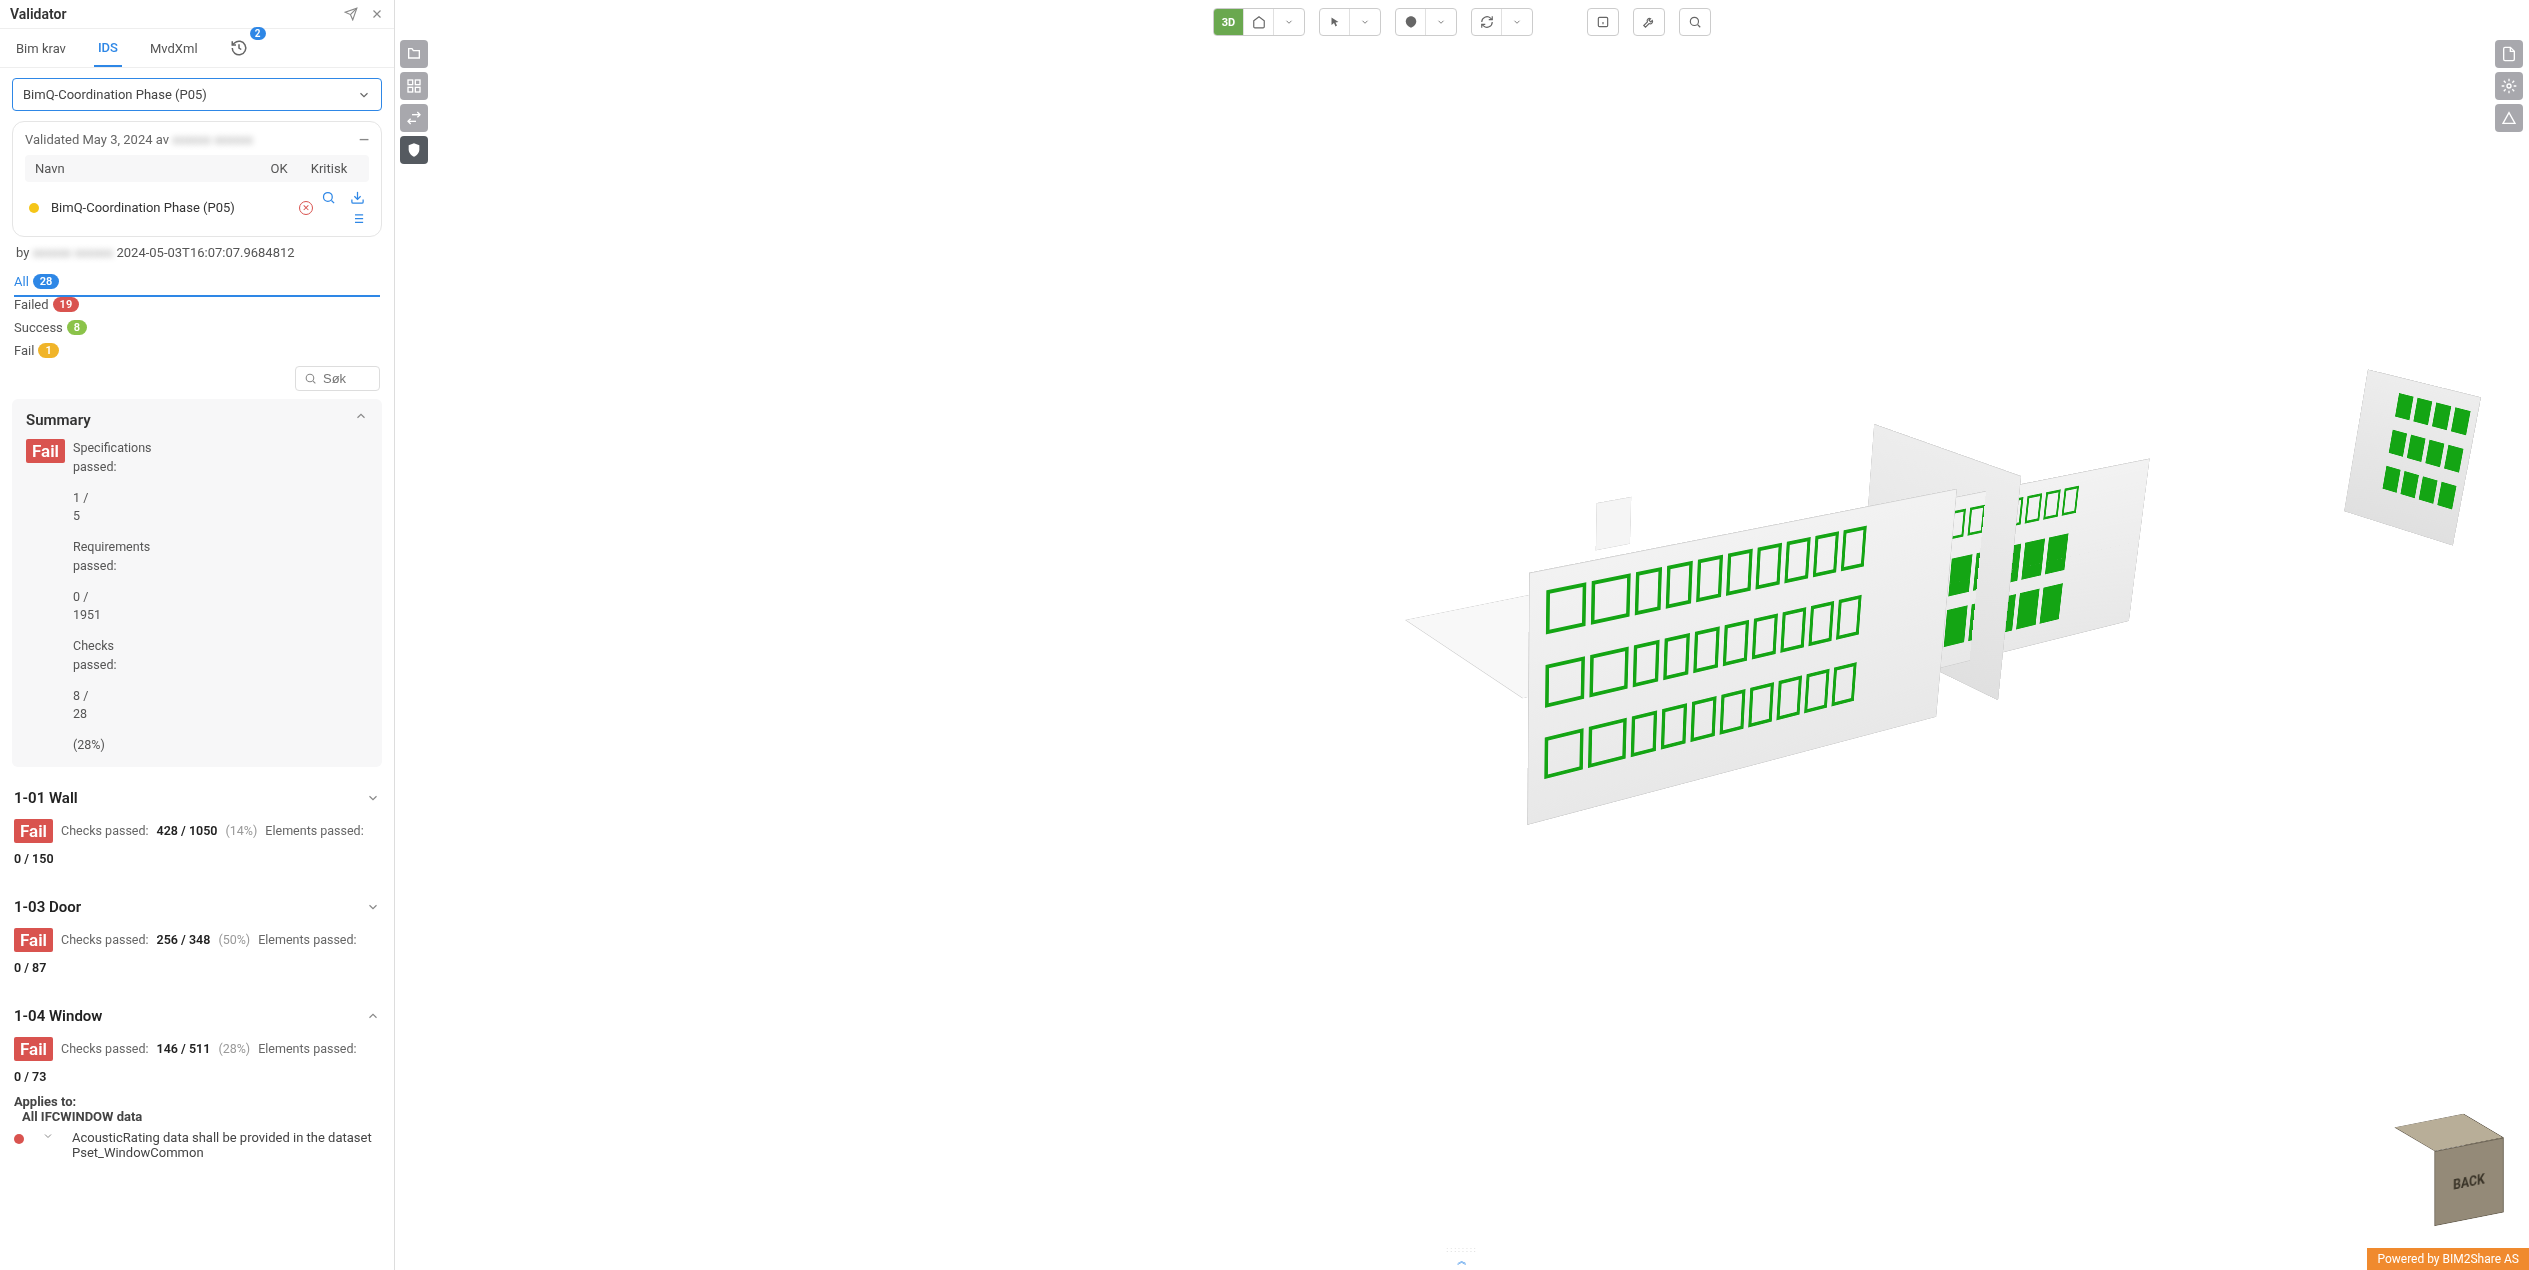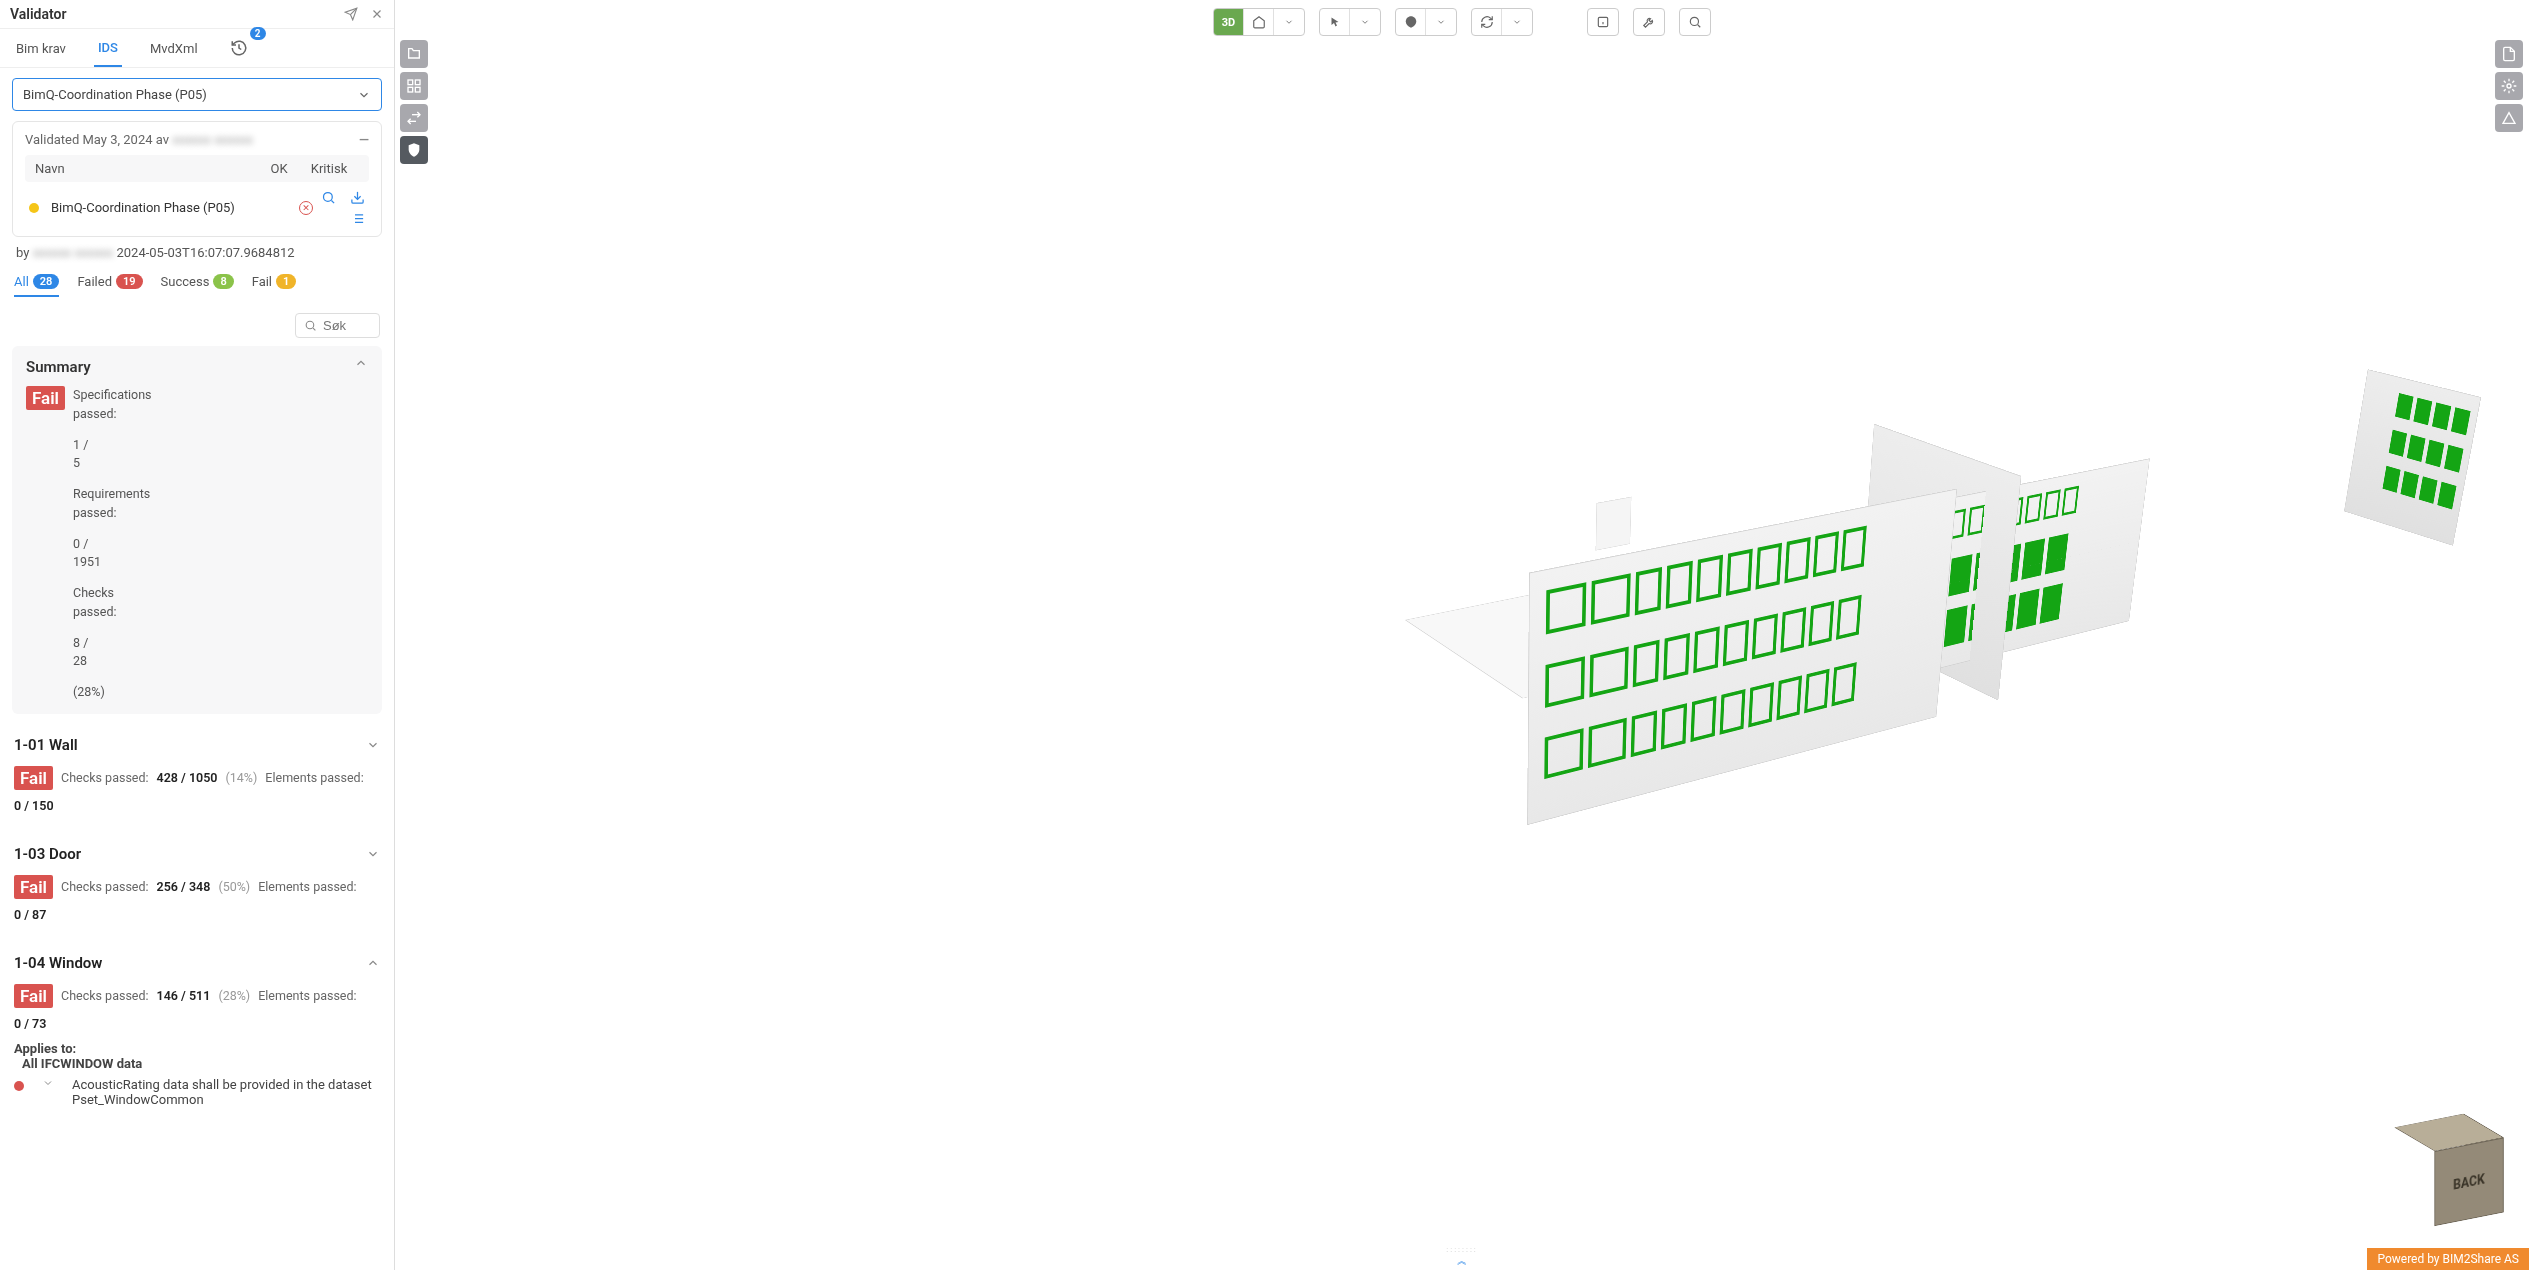--- a/index.html
+++ b/index.html
@@ -11,35 +11,35 @@
 .panel-header { display: flex; align-items: center; justify-content: space-between; padding: 6px 10px; font-weight: 600; font-size: 14px; border-bottom: 1px solid #eee; }
 .panel-header-icons { display: flex; gap: 12px; }
 .panel-header-icons span { cursor: pointer; color: #888; }
 .tabs { display: flex; align-items: center; border-bottom: 1px solid #eee; padding: 0 12px; gap: 24px; position: relative; }
 .tab { padding: 10px 4px 10px 4px; cursor: pointer; color: #555; position: relative; }
 .tab.active { color: #2e87e6; border-bottom: 2px solid #2e87e6; font-weight: 500; }
 .tab-history { position: relative; padding-right: 14px; }
 .badge-blue-pill { position: absolute; top: -2px; right: -4px; background: #2e87e6; color: #fff; border-radius: 9px; font-size: 10px; padding: 1px 5px; font-weight: 600; }
 .select-wrap { padding: 10px 12px; }
 .select-box { border: 1px solid #2e87e6; border-radius: 4px; padding: 8px 10px; display: flex; justify-content: space-between; align-items: center; cursor: pointer; color: #444; }
-.card { margin: 0 12px 8px 12px; border: 1px solid #e5e5e5; border-radius: 6px; padding: 10px 12px; }
+.card { margin: 0 12px 8px 12px; border: 1px solid #e5e5e5; border-radius: 12px; padding: 10px 12px; }
 .card-header { display: flex; justify-content: space-between; align-items: center; color: #666; font-size: 13px; }
 .blurred { color: transparent; text-shadow: 0 0 6px rgba(0,0,0,0.4); user-select: none; }
 .table-head { display: flex; margin-top: 8px; background: #f7f7f8; border-radius: 4px; padding: 6px 10px; color: #555; font-size: 13px; }
 .th-navn { flex: 1; }
 .th-ok { width: 40px; text-align: center; }
 .th-kritisk { width: 60px; text-align: center; }
 .row-item { display: flex; align-items: center; padding: 8px 4px 0 4px; gap: 8px; }
 .dot-yellow { width: 10px; height: 10px; background: #f5c518; border-radius: 50%; display: inline-block; }
 .row-name { flex: 1; font-size: 13px; color: #333; line-height: 1.3; padding-left: 4px; }
 .row-actions { display: flex; flex-direction: column; gap: 6px; align-items: flex-end; color: #2e87e6; }
 .row-actions-top { display: flex; gap: 14px; }
 .icon-circle-x { color: #d9534f; border: 1.5px solid #d9534f; border-radius: 50%; width: 14px; height: 14px; display: inline-flex; align-items: center; justify-content: center; font-size: 9px; }
 .by-line { padding: 0 16px 10px 16px; color: #555; font-size: 13px; }
-.filter-row { display: flex; padding: 4px 14px 8px 14px; gap: 18px; flex-wrap: wrap; }
+.filter-row { display: flex; padding: 4px 14px 8px 14px; gap: 2px; flex-wrap: wrap; flex-direction: column; }
 .filter-item { color: #555; cursor: pointer; display: flex; align-items: center; gap: 4px; font-size: 13px; padding-bottom: 6px; }
 .filter-item.active { color: #2e87e6; border-bottom: 2px solid #2e87e6; margin-bottom: -2px; }
 .pill { border-radius: 10px; padding: 1px 7px; font-size: 11px; font-weight: 600; color: #fff; }
 .pill-blue { background: #2e87e6; }
 .pill-red { background: #d9534f; }
 .pill-green { background: #8bc34a; }
 .pill-yellow { background: #f0b429; }
 .search-box { margin-left: auto; border: 1px solid #ddd; border-radius: 4px; padding: 4px 8px; display: flex; align-items: center; gap: 6px; color: #888; }
 .search-box input { border: none; outline: none; width: 48px; font-size: 13px; }
 .scroll-area { overflow-y: auto; flex: 1; }

